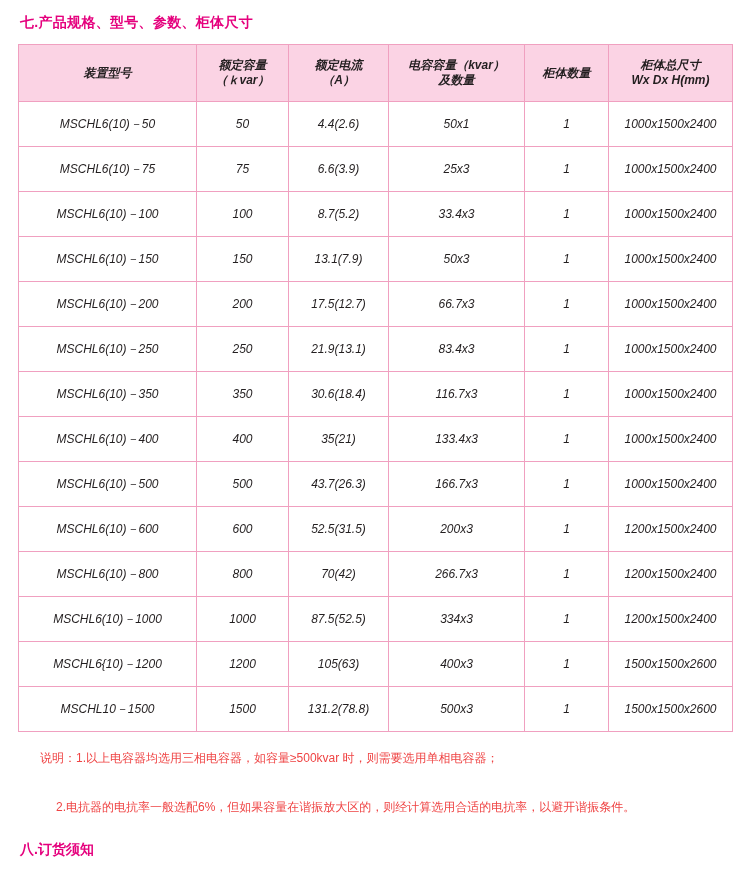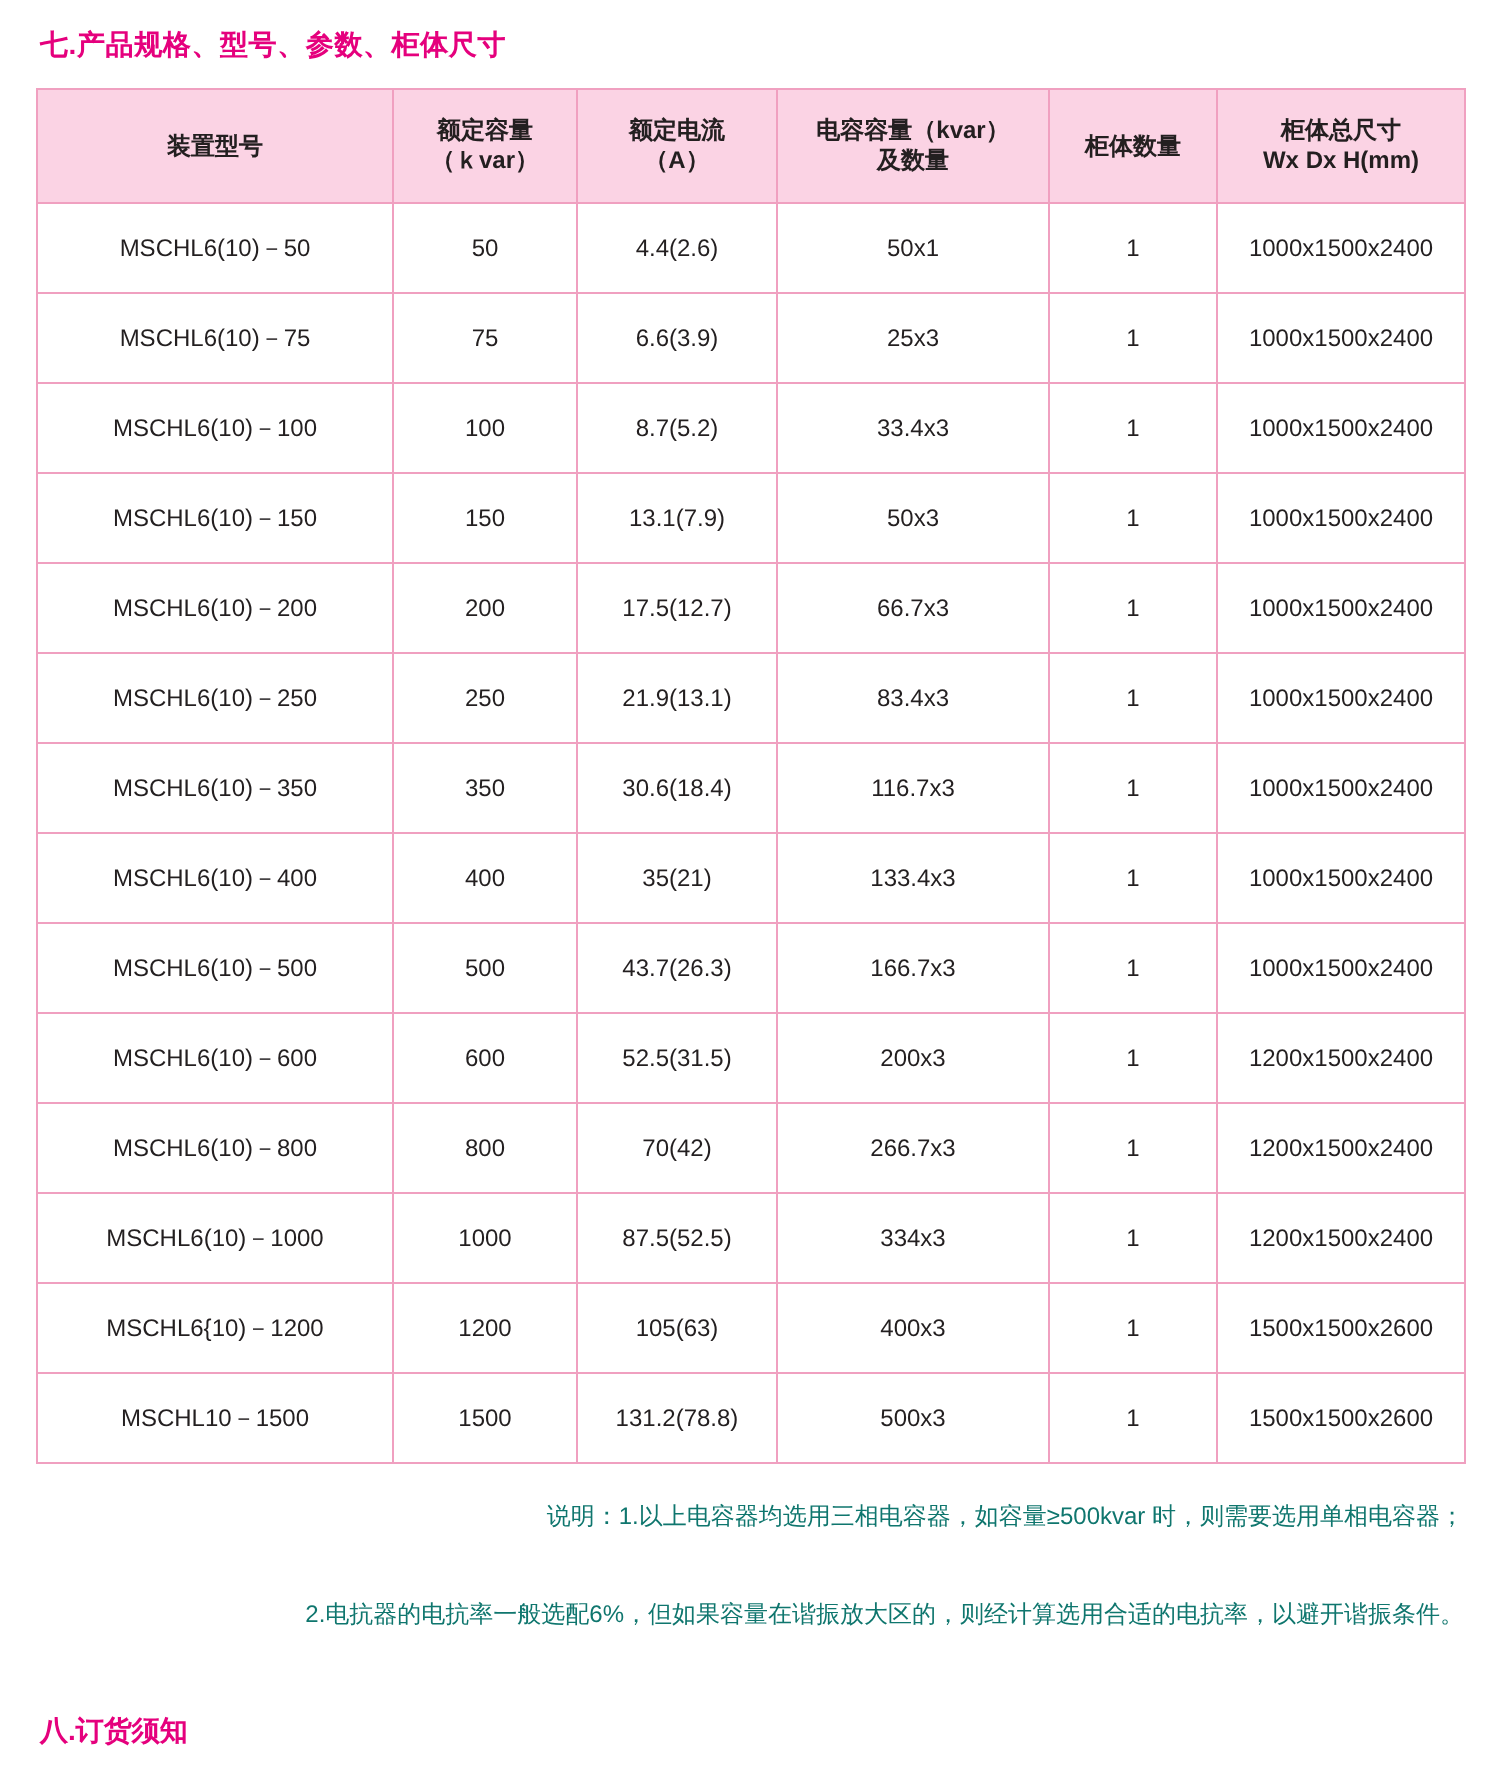--- a/index.html
+++ b/index.html
@@ -27,20 +27,21 @@
     font-size: 14px;
     font-weight: bold;
     letter-spacing: 0.3px;
     margin: 0 0 12px 2px;
   }
   table.spec {
     border-collapse: collapse;
     width: 714px;
     margin: 0 auto;
     table-layout: fixed;
+    font-style: italic;
   }
   table.spec th, table.spec td {
     border: 1px solid #f0a0c0;
     text-align: center;
     vertical-align: middle;
     font-size: 12px;
     color: #231f20;
   }
   table.spec thead th {
     background: #fbd3e4;
@@ -58,35 +59,34 @@
   .col-cap     { width: 92px; }
   .col-cur     { width: 100px; }
   .col-capqty  { width: 136px; }
   .col-cabqty  { width: 84px; }
   .col-dim     { width: 124px; }
 
   .note-block {
     margin: 16px 0 0 0;
     font-size: 12px;
     line-height: 20px;
-    color: #0f766e;
-    text-align: right;
+    color: #ef4444;
   }
   .note-line {
     padding-left: 22px;
   }
   .note-line.indent2 {
     padding-left: 38px;
     margin-top: 29px;
   }
   .section-title2 {
     color: #e5007d;
     font-size: 14px;
     font-weight: bold;
-    margin: 40px 0 10px 2px;
+    margin: 24px 0 10px 2px;
   }
   .order-block {
     font-size: 12px;
     line-height: 23px;
     color: #231f20;
   }
   .order-intro {
     padding-left: 32px;
   }
   .order-item {

